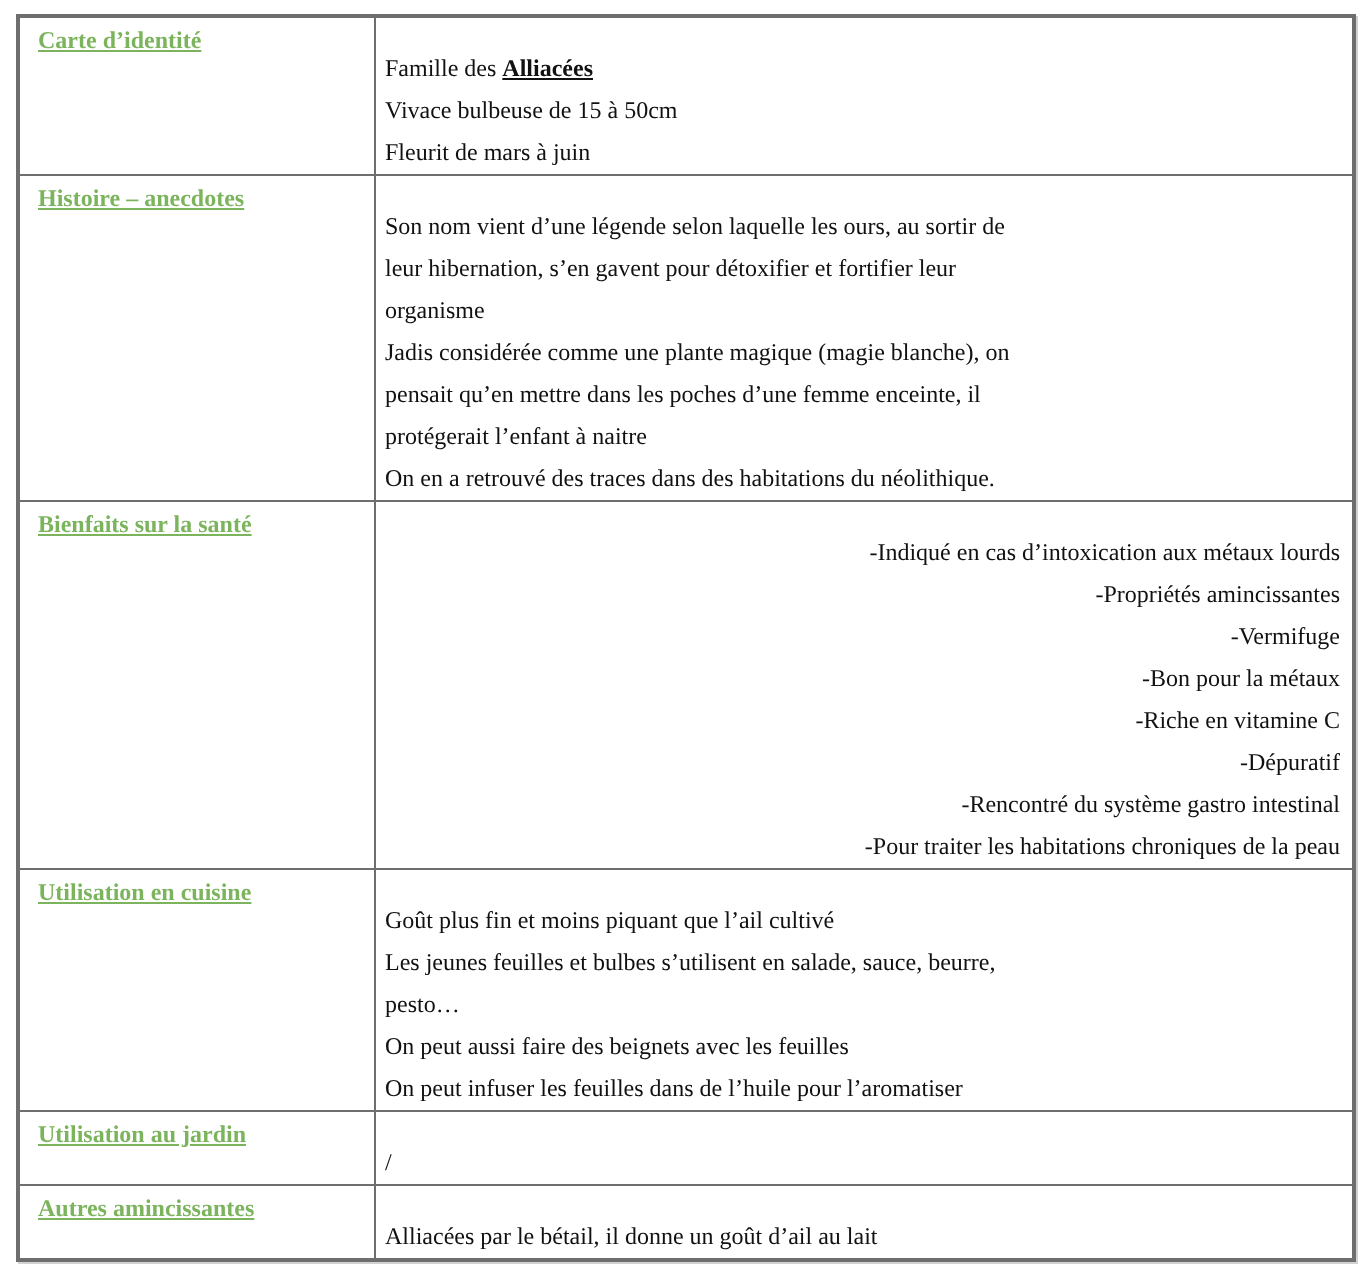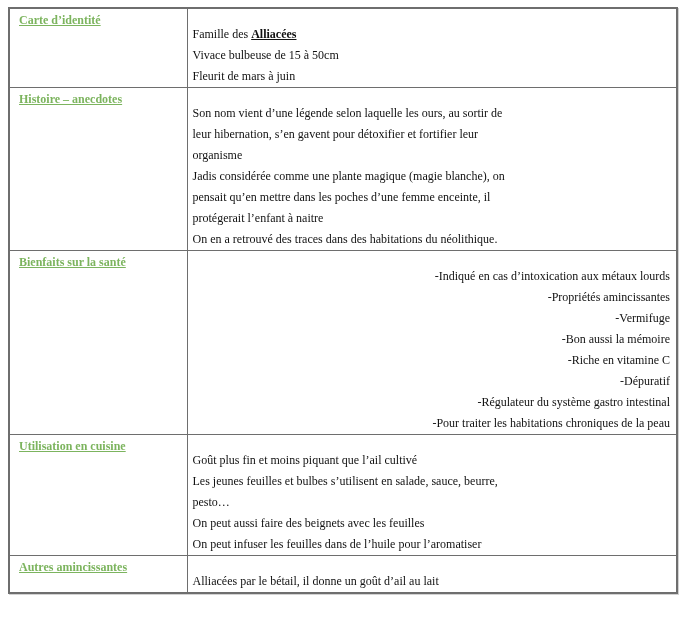--- a/index.html
+++ b/index.html
@@ -96,41 +96,49 @@
       </tr>
 
       <tr class="r4">
         <td class="hd">
           <span class="green-head">Bienfaits sur la santé</span>
         </td>
         <td class="bd">
           <div class="bullet"><span class="dash">-</span><span>Indiqué en cas d’intoxication aux métaux lourds</span></div>
           <div class="bullet"><span class="dash">-</span><span>Propriétés amincissantes</span></div>
           <div class="bullet"><span class="dash">-</span><span>Vermifuge</span></div>
-          <div class="bullet"><span class="dash">-</span><span>Bon aussi la mémoire</span></div>
+          <div class="bullet"><span class="dash">-</span><span>Bon pour la métaux</span></div>
           <div class="bullet"><span class="dash">-</span><span>Riche en vitamine C</span></div>
           <div class="bullet"><span class="dash">-</span><span>Dépuratif</span></div>
-          <div class="bullet"><span class="dash">-</span><span>Régulateur du système gastro intestinal</span></div>
+          <div class="bullet"><span class="dash">-</span><span>Rencontré du système gastro intestinal</span></div>
           <div class="bullet"><span class="dash">-</span><span>Pour traiter les habitations chroniques de la peau</span></div>
         </td>
       </tr>
 
       <tr class="r5">
         <td class="hd">
           <span class="green-head">Utilisation en cuisine</span>
         </td>
         <td class="bd">
           <div class="pre">Goût plus fin et moins piquant que l’ail cultivé
 Les jeunes feuilles et bulbes s’utilisent en salade, sauce, beurre,
 pesto…
 On peut aussi faire des beignets avec les feuilles
 On peut infuser les feuilles dans de l’huile pour l’aromatiser</div>
         </td>
       </tr>
 
+      <tr class="r6">
+        <td class="hd">
+          <span class="green-head">Utilisation au jardin</span>
+        </td>
+        <td class="bd">
+          <div class="pre">/</div>
+        </td>
+      </tr>
 
       <tr class="r7">
         <td class="hd">
           <span class="green-head">Autres amincissantes</span>
         </td>
         <td class="bd">
           <div class="pre">Alliacées par le bétail, il donne un goût d’ail au lait</div>
         </td>
       </tr>
     </tbody>

